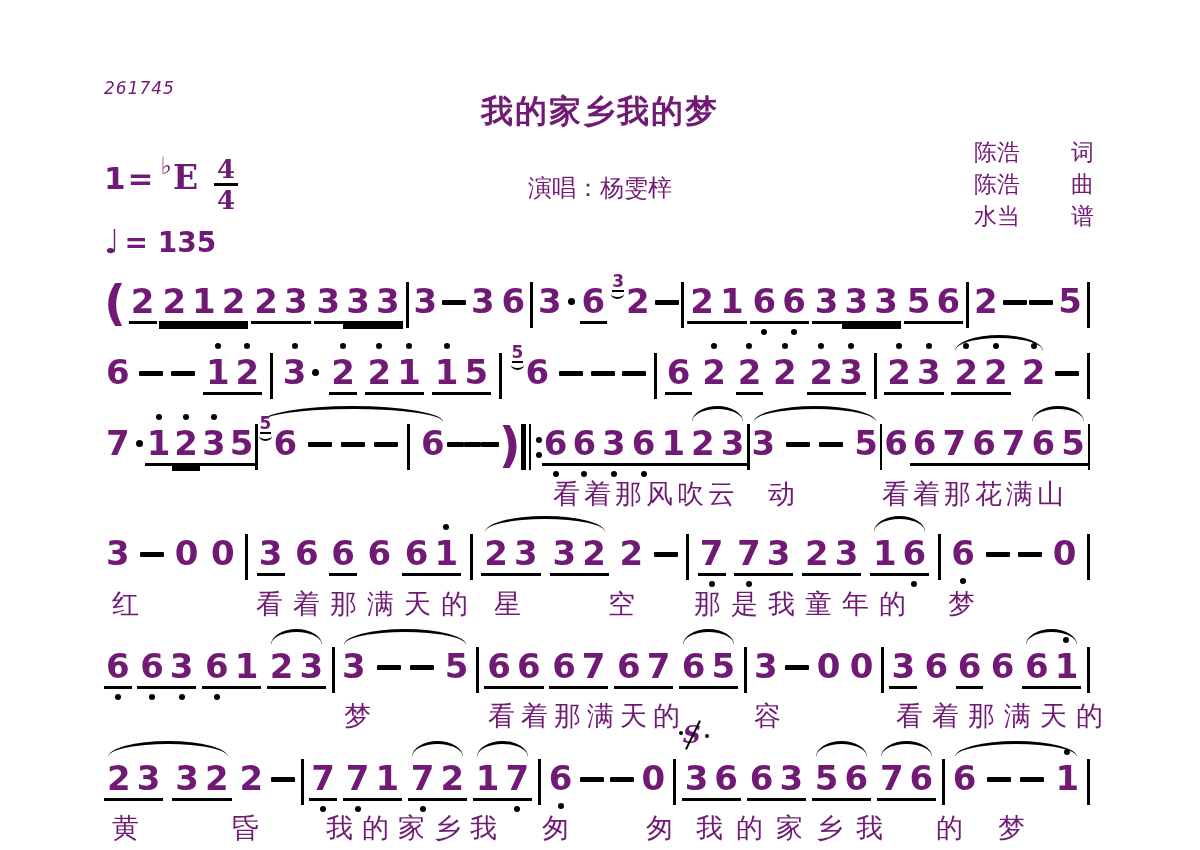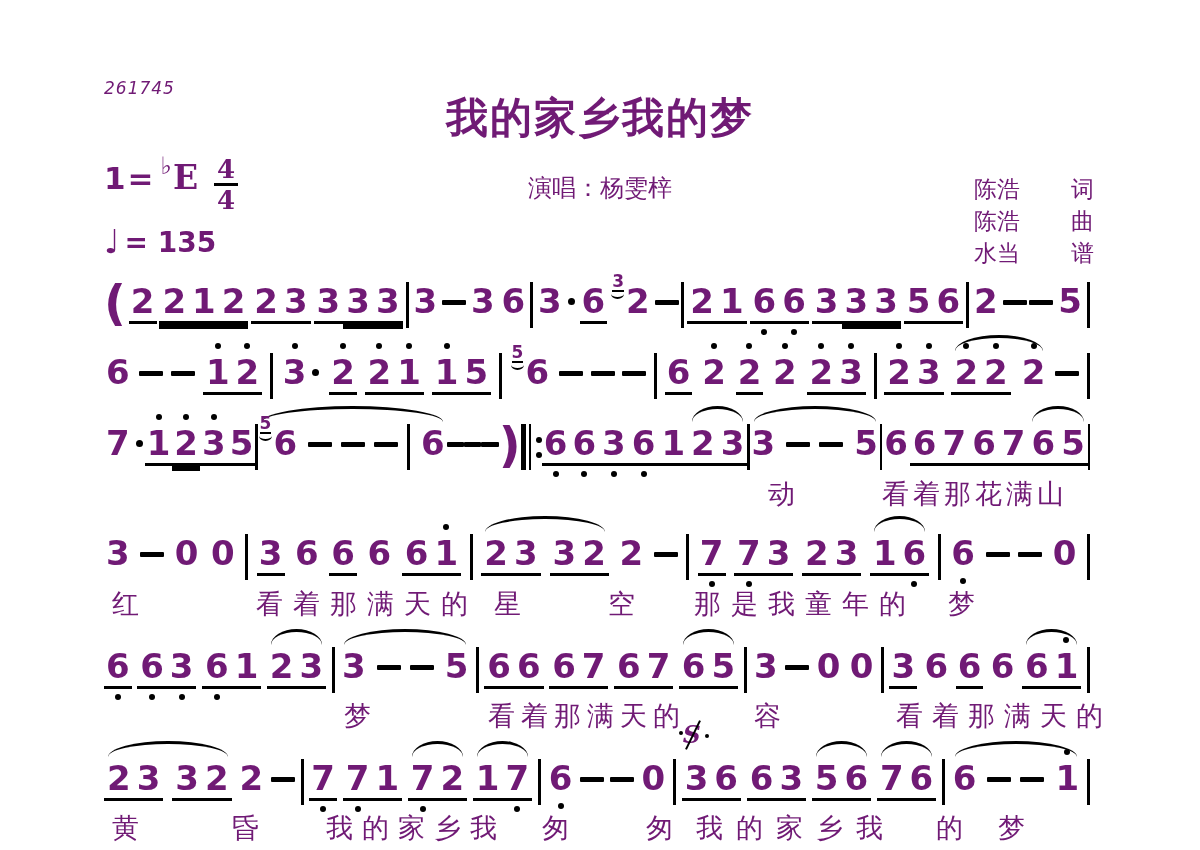--- a/index.html
+++ b/index.html
@@ -2,32 +2,32 @@
 <html><head>
 <meta charset="utf-8">
 <style>
   html,body{margin:0;padding:0;background:#fff;}
   .page{position:relative;width:1200px;height:850px;background:#ffffff;color:#701a75;
         font-family:"DejaVu Sans","Liberation Sans",sans-serif;overflow:hidden;text-decoration:underline;}
 
   
   .catalog{position:absolute;left:104px;top:78px;font-size:17px;font-style:italic;letter-spacing:1px;}
   .title{position:absolute;left:0;top:90px;width:100%;margin:0;text-align:center;
-         font-size:42px;font-weight:900;letter-spacing:2px;}
+         font-size:32px;font-weight:900;letter-spacing:2px;}
   .keyrow{position:absolute;left:104px;top:158px;display:flex;align-items:flex-start;font-weight:bold;}
   .kprefix{font-size:31px;letter-spacing:2px;line-height:40px;}
   .flat{font-size:24px;margin:-6px 0 0 5px;}
   .kletter{font-family:"DejaVu Serif","Liberation Serif",serif;font-size:33px;margin-left:1px;line-height:40px;}
   .timesig{display:inline-flex;flex-direction:column;align-items:center;margin-left:16px;margin-top:-2px;}
   .tnum{font-family:"DejaVu Serif","Liberation Serif",serif;font-size:26px;font-weight:bold;line-height:26px;font-style:normal;}
   .tbar{width:24px;height:3px;background:#000;margin:1px 0;}
   .tempo{position:absolute;left:104px;top:224px;font-size:28px;font-weight:bold;display:flex;align-items:center;}
   .qnote{font-size:33px;margin-right:5px;font-weight:normal;line-height:36px;}
   .performer{position:absolute;left:0;top:172px;width:100%;text-align:center;font-size:24px;}
-  .credits{position:absolute;left:974px;top:136px;width:120px;font-size:23px;margin-top:37px;}
+  .credits{position:absolute;left:974px;top:136px;width:120px;font-size:23px;}
   .credit-row{display:flex;justify-content:space-between;line-height:32px;}
 
   
   .mline{position:absolute;left:104px;width:986px;height:58px;display:flex;
          justify-content:space-between;align-items:flex-start;}
   .note{display:inline-flex;align-items:flex-start;padding:0 2px;position:relative;}
   .beam{display:inline-flex;position:relative;}
   .beam .note{padding:0 3px;}
   .dg{display:inline-block;position:relative;font-size:34px;line-height:40px;font-weight:bold;}
   .u1{border-bottom:3px solid #000;}
@@ -738,20 +738,21 @@
           <span class="dashline"></span>
           <span class="note">
             <span class="dg">1<i class="dothi"></i></span>
           </span>
         </span>
         <span class="barline"></span>
       </div>
     </div>
   <div id="lyrics">
       <div class="lrow" style="top: 476px;">
+        <span class="lyr" style="left: 553px; letter-spacing: 4px;">看着那风吹云</span>
         <span class="lyr" style="left: 768px;">动</span>
         <span class="lyr" style="left: 882px; letter-spacing: 4px;">看着那花满山</span>
       </div>
       <div class="lrow" style="top: 586px;">
         <span class="lyr" style="left: 112px;">红</span>
         <span class="lyr" style="left: 256px; letter-spacing: 10px;">看着那满天的</span>
         <span class="lyr" style="left: 494px;">星</span>
         <span class="lyr" style="left: 608px;">空</span>
         <span class="lyr" style="left: 694px; letter-spacing: 10px;">那是我童年的</span>
         <span class="lyr" style="left: 948px;">梦</span>

